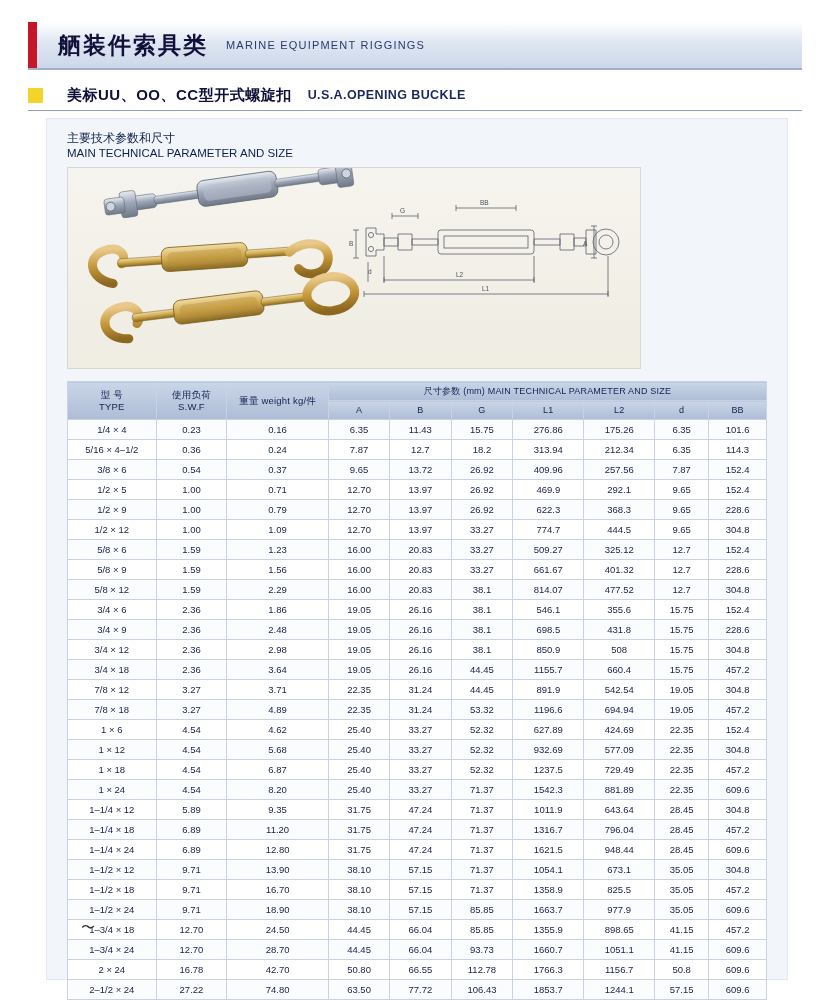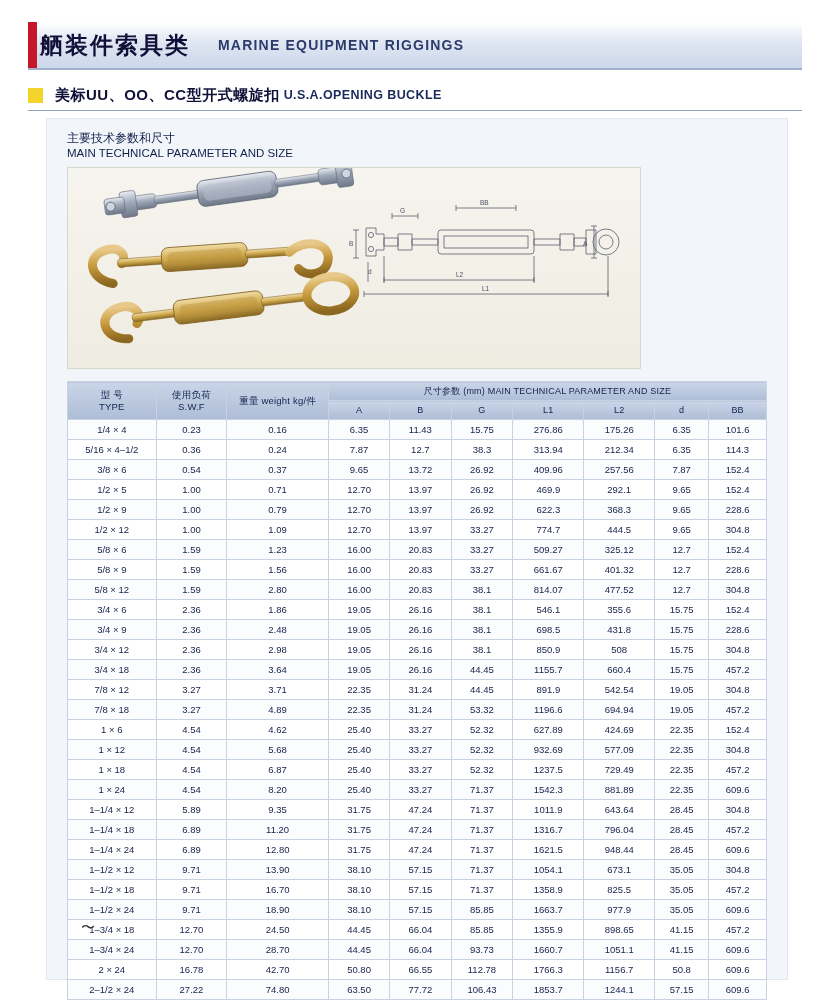--- a/index.html
+++ b/index.html
@@ -34,42 +34,43 @@
     display: flex;
     align-items: center;
   }
   .banner-accent {
     position: absolute;
     left: 0; top: 0;
     width: 9px; height: 46px;
     background: #c5162b;
   }
   .banner-cn {
-    margin-left: 12px;
+    margin-left: 30px;
     font-size: 23px;
     font-weight: bold;
     letter-spacing: 2px;
     color: #101038;
   }
   .banner-en {
-    margin-left: 28px;
-    font-size: 14px;
-    font-weight: bold;
+    margin-left: 18px;
+    font-size: 11px;
+    font-weight: normal;
     letter-spacing: 1.2px;
     color: #2a3a6a;
   }
   
   .subtitle-row {
     position: absolute;
     left: 28px;
     top: 82px;
     width: 774px;
     height: 26px;
     display: flex;
     align-items: center;
+    gap: 12px;
   }
   .yellow-square {
     width: 15px;
     height: 15px;
     background: #f2d42a;
     margin-right: 12px;
   }
   .sub-cn {
     font-size: 15px;
     font-weight: bold;
@@ -325,21 +326,21 @@
               <td>175.26</td>
               <td>6.35</td>
               <td>101.6</td>
             </tr>
             <tr>
               <td>5/16 × 4–1/2</td>
               <td>0.36</td>
               <td>0.24</td>
               <td>7.87</td>
               <td>12.7</td>
-              <td>38.3</td>
+              <td>18.2</td>
               <td>313.94</td>
               <td>212.34</td>
               <td>6.35</td>
               <td>114.3</td>
             </tr>
             <tr>
               <td>3/8 × 6</td>
               <td>0.54</td>
               <td>0.37</td>
               <td>9.65</td>
@@ -406,21 +407,21 @@
               <td>20.83</td>
               <td>33.27</td>
               <td>661.67</td>
               <td>401.32</td>
               <td>12.7</td>
               <td>228.6</td>
             </tr>
             <tr>
               <td>5/8 × 12</td>
               <td>1.59</td>
-              <td>2.80</td>
+              <td>2.29</td>
               <td>16.00</td>
               <td>20.83</td>
               <td>38.1</td>
               <td>814.07</td>
               <td>477.52</td>
               <td>12.7</td>
               <td>304.8</td>
             </tr>
             <tr>
               <td>3/4 × 6</td>

